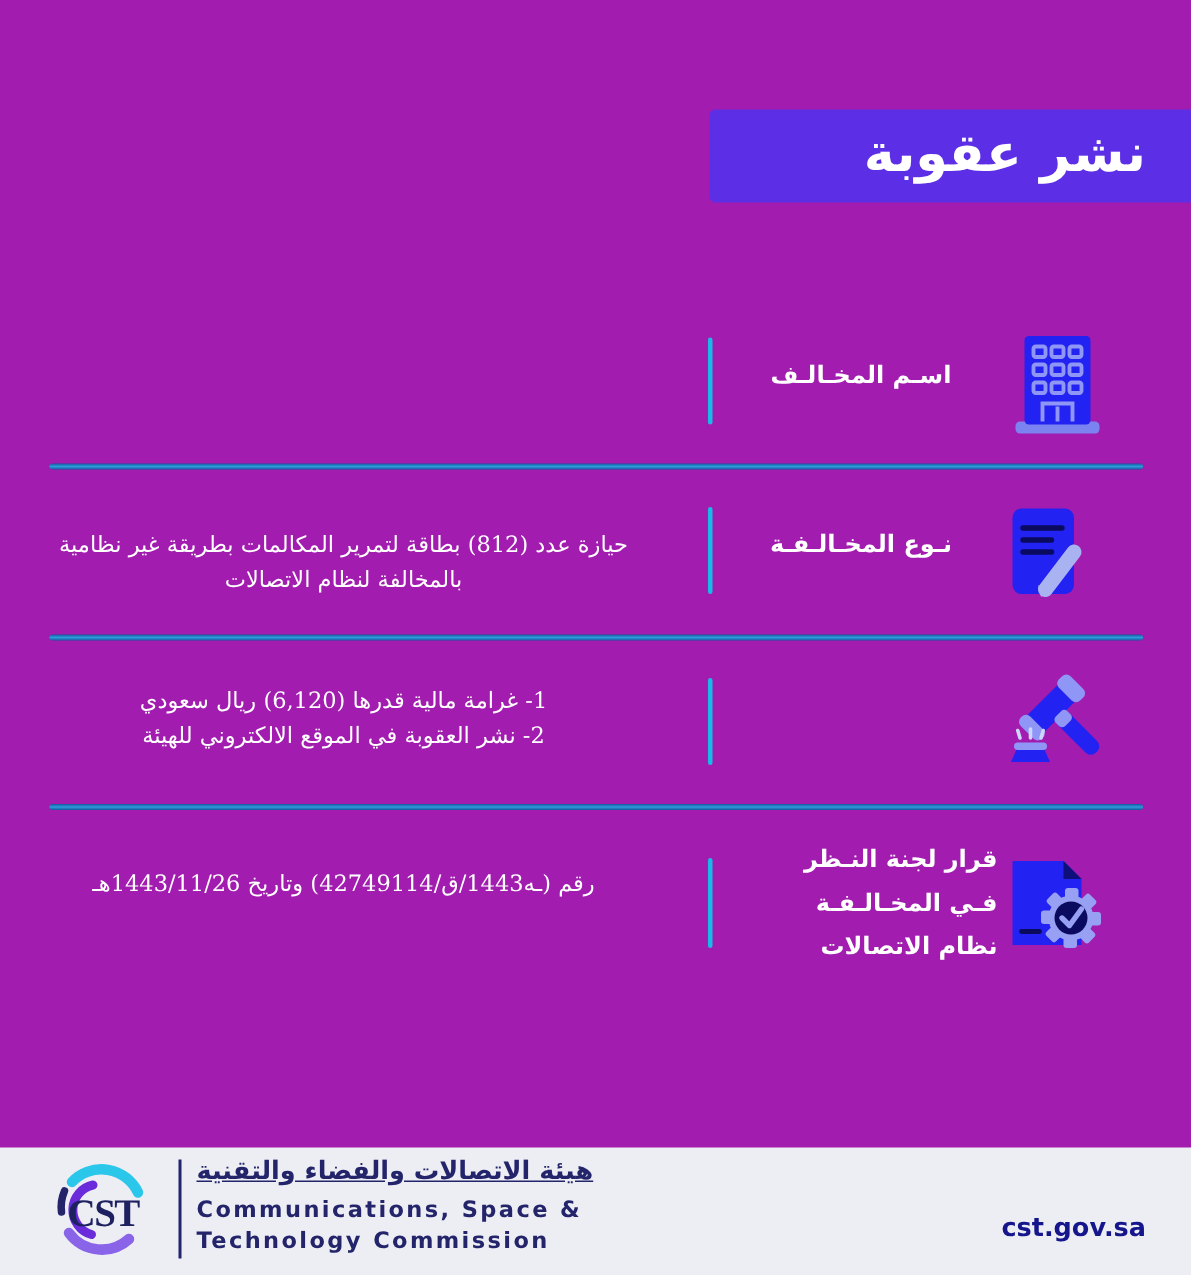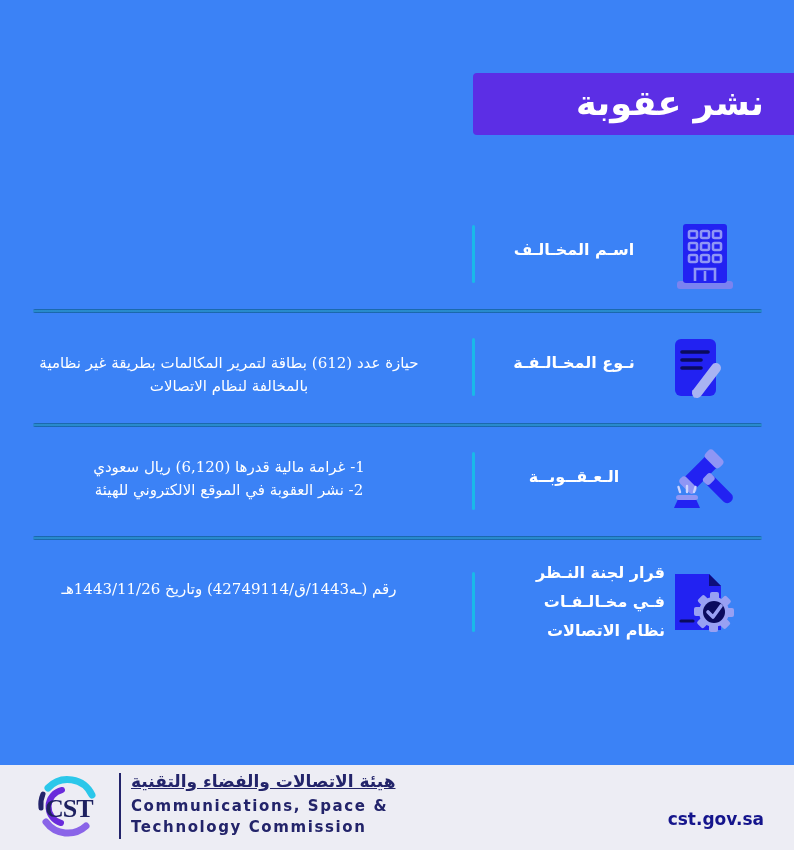--- a/index.html
+++ b/index.html
@@ -1,16 +1,16 @@
 <!DOCTYPE html>
 <html lang="ar"><head>
 <meta charset="utf-8">
 <style>
   html,body{margin:0;padding:0;background:#0A0A5C;}
-  .page{position:relative;width:794px;height:850px;background:#3b82f6;overflow:hidden;
+  .page{position:relative;width:794px;height:850px;background:#a21caf;overflow:hidden;
         font-family:"DejaVu Sans",sans-serif;}
   
   .banner{position:absolute;left:473px;top:73px;width:321px;height:62px;
           background:#5C2EE5;border-radius:4px 0 0 4px;direction:rtl;}
   .banner span{display:block;line-height:60px;padding-right:30px;text-align:right;
           color:#FFFFFF;font-size:35px;font-weight:bold;}
   
   .vline{position:absolute;width:3px;background:#19B9E8;border-radius:2px;}
   .rlabel{position:absolute;color:#FFFFFF;font-weight:bold;font-size:16px;direction:rtl;
           text-align:center;}
@@ -73,21 +73,21 @@
         <path d="M12 15 H38"></path>
           <path d="M12 23 H31"></path>
           <path d="M12 31 H31"></path>
       </g>
       <path d="M27 56 L46 31" stroke="#A9B3F2" stroke-width="10" stroke-linecap="round"></path>
       <path d="M24 61 l-2-8 6 4 z" fill="#A9B3F2"></path>
     </svg>
   </div>
   <div class="rlabel" style="left:495px;top:353px;width:158px">نـوع المخـالـفـة</div>
   <div class="vline" style="left:472px;top:338px;height:58px"></div>
-  <div class="rcontent" style="top:352px">حيازة عدد (612) بطاقة لتمرير المكالمات بطريقة غير نظامية بالمخالفة لنظام الاتصالات</div>
+  <div class="rcontent" style="top:352px">حيازة عدد (812) بطاقة لتمرير المكالمات بطريقة غير نظامية بالمخالفة لنظام الاتصالات</div>
 
   <div class="hdivider" style="top:423px"></div>
 
   <div class="iconbox" style="left:666px;top:446px">
     <svg width="70" height="66" viewBox="0 0 70 66">
       <g transform="rotate(-45 35 26)">
         <rect x="16" y="18" width="38" height="16" rx="5" fill="#2222F2"></rect>
         <rect x="48" y="16" width="11" height="20" rx="4" fill="#8F96F5"></rect>
         <rect x="12" y="16" width="9" height="20" rx="4" fill="#8F96F5"></rect>
         <rect x="30" y="32" width="11" height="36" rx="5" fill="#2222F2"></rect>
@@ -95,21 +95,20 @@
       </g>
       <path d="M8 62 h26 l-4-9 h-18 z" fill="#2222F2"></path>
       <rect x="10" y="49" width="22" height="5" rx="2.5" fill="#8F96F5"></rect>
       <g stroke="#CED5FF" stroke-width="2.4" stroke-linecap="round">
         <path d="M14 46 l-1.5-5"></path>
           <path d="M21 46 l0-6"></path>
           <path d="M28 46 l1.5-5"></path>
       </g>
     </svg>
   </div>
-  <div class="rlabel" style="left:495px;top:467px;width:158px">الـعـقــوبــة</div>
   <div class="vline" style="left:472px;top:452px;height:58px"></div>
   <div class="rcontent" style="top:456px">
     <div>1- غرامة مالية قدرها (6,120) ريال سعودي</div>
     <div>2- نشر العقوبة في الموقع الالكتروني للهيئة</div>
   </div>
 
   <div class="hdivider" style="top:536px"></div>
 
   <div class="iconbox" style="left:670px;top:572px">
     <svg width="64" height="64" viewBox="0 0 64 64">
@@ -126,21 +125,21 @@
         <rect x="55" y="36" width="9" height="9" rx="2" transform="rotate(270 44 40)"></rect>
         <rect x="55" y="36" width="9" height="9" rx="2" transform="rotate(315 44 40)"></rect>
         <circle cx="44" cy="40" r="15"></circle>
       </g>
       <circle cx="44" cy="40" r="11" fill="#0A0B5E"></circle>
       <path d="M38 40 l5 5 l8 -11" fill="none" stroke="#98A0F3" stroke-width="3.6" stroke-linecap="round" stroke-linejoin="round"></path>
     </svg>
   </div>
   <div class="rlabel" style="left:480px;top:558px;width:185px;text-align:right;line-height:29px">
     <div>قرار لجنة النـظر</div>
-    <div>فـي مخـالـفـات</div>
+    <div>فـي المخـالـفـة</div>
     <div>نظام الاتصالات</div>
   </div>
   <div class="vline" style="left:472px;top:572px;height:60px"></div>
   <div class="rcontent" style="top:578px">رقم (‭42749114/ق/1443هـ‬) وتاريخ 1443/11/26هـ</div>
 
   <div class="footer">
     <div class="logo">
       <svg width="82" height="78" viewBox="0 0 82 78">
         <path d="M20 20 A 27 27 0 0 1 64 27" fill="none" stroke="#2BC7EA" stroke-width="7" stroke-linecap="round"></path>
         <path d="M15 26 A 27 27 0 0 0 13 40" fill="none" stroke="#23246A" stroke-width="5" stroke-linecap="round"></path>

